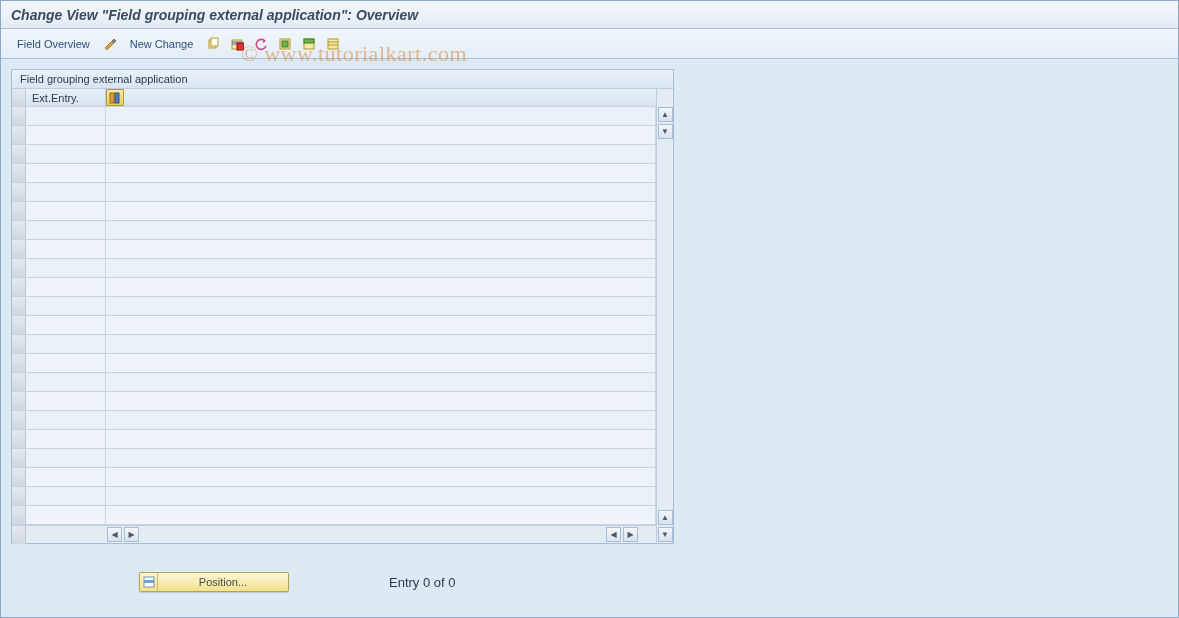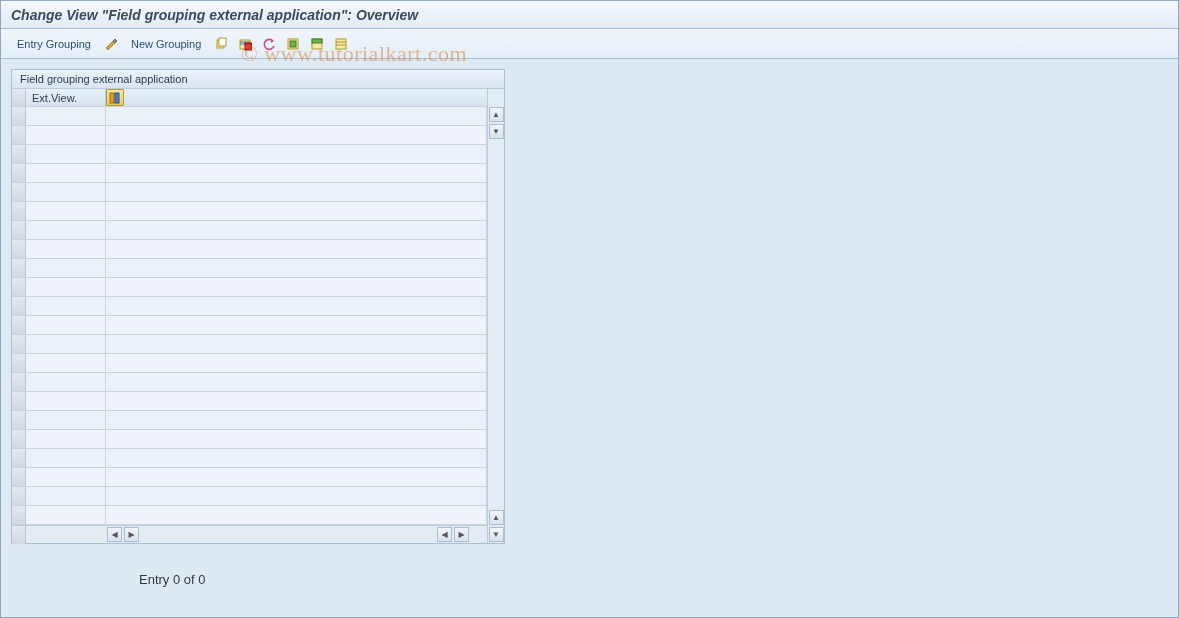--- a/index.html
+++ b/index.html
@@ -56,21 +56,21 @@
     align-items: center; justify-content: center;
     cursor: pointer;
     margin: 0 1px;
   }
   .content {
     padding: 10px;
   }
   .panel {
     background: #a3a3a3;
     border: 1px solid #a9bed6;
-    width: 494px;
+    width: 663px;
     box-shadow: inset 0 0 0 1px #fff;
   }
   .panel-header {
     background: linear-gradient(#eaf1f8,#d8e5f1);
     border-bottom: 1px solid #bcccde;
     padding: 3px 8px;
     font-size: 11px;
     color: #2b3a4f;
   }
   .grid-wrap {
@@ -182,28 +182,28 @@
 </head>
 <body>
 
 <div class="watermark">© www.tutorialkart.com</div>
 
 <div class="title-bar">
   <h1>Change View "Field grouping external application": Overview</h1>
 </div>
 
 <div class="toolbar">
-  <span class="link">Entry Grouping</span>
+  <span class="link">Field Overview</span>
   <span class="tbicon">
     <svg width="14" height="14">
         <path d="M2 11 L9 4 L11 6 L4 13 Z" fill="#d8a13a" stroke="#9a6f1f" stroke-width="0.7"></path>
         <path d="M9 4 L11 2 L13 4 L11 6 Z" fill="#888" stroke="#555" stroke-width="0.7"></path>
       </svg>
   </span>
-  <span class="link">New Grouping</span>
+  <span class="link">New Change</span>
   <span class="tbicon">
     <svg width="14" height="14">
         <rect x="3" y="3" width="7" height="8" fill="#f6e9a6" stroke="#b39a2f"></rect>
         <rect x="5" y="1" width="7" height="8" fill="#fff" stroke="#b39a2f"></rect>
       </svg>
   </span>
   <span class="tbicon">
     <svg width="14" height="14">
         <rect x="2" y="3" width="10" height="9" fill="#f6e9a6" stroke="#b39a2f"></rect>
         <line x1="2" y1="5" x2="12" y2="5" stroke="#3a6fb5"></line>
@@ -238,21 +238,21 @@
   </span>
 </div>
 
 <div class="content">
   <div class="panel">
     <div class="panel-header">Field grouping external application</div>
     <div class="grid-wrap">
       <div class="grid">
         <div class="grid-header">
           <div class="sel-col"></div>
-          <div class="col-head col1">Ext.View.</div>
+          <div class="col-head col1">Ext.Entry.</div>
           <div class="config-btn">
             <svg width="12" height="12">
                 <rect x="1" y="1" width="4" height="10" fill="#e79d2e" stroke="#9a6616"></rect>
                 <rect x="6" y="1" width="4" height="10" fill="#4a7fc3" stroke="#2a5089"></rect>
               </svg>
           </div>
         </div>
         <div id="grid-body">
             <div class="grid-row">
               <div class="sel-col" style="height: 18px;"></div>
@@ -381,15 +381,24 @@
         <div class="arrow">▲</div>
         <div class="arrow">▼</div>
         <div class="spacer"></div>
         <div class="arrow">▲</div>
         <div class="arrow">▼</div>
       </div>
     </div>
   </div>
 
   <div class="footer-row">
+    <div class="position-btn">
+      <span class="picon">
+        <svg width="14" height="14">
+            <rect x="2" y="2" width="10" height="10" fill="#fff" stroke="#7a8fab"></rect>
+            <rect x="2" y="5" width="10" height="3" fill="#6fa2d9"></rect>
+          </svg>
+      </span>
+      <span class="plabel">Position...</span>
+    </div>
     <span class="entry-status">Entry 0 of 0</span>
   </div>
 </div>
 
 </body></html>

